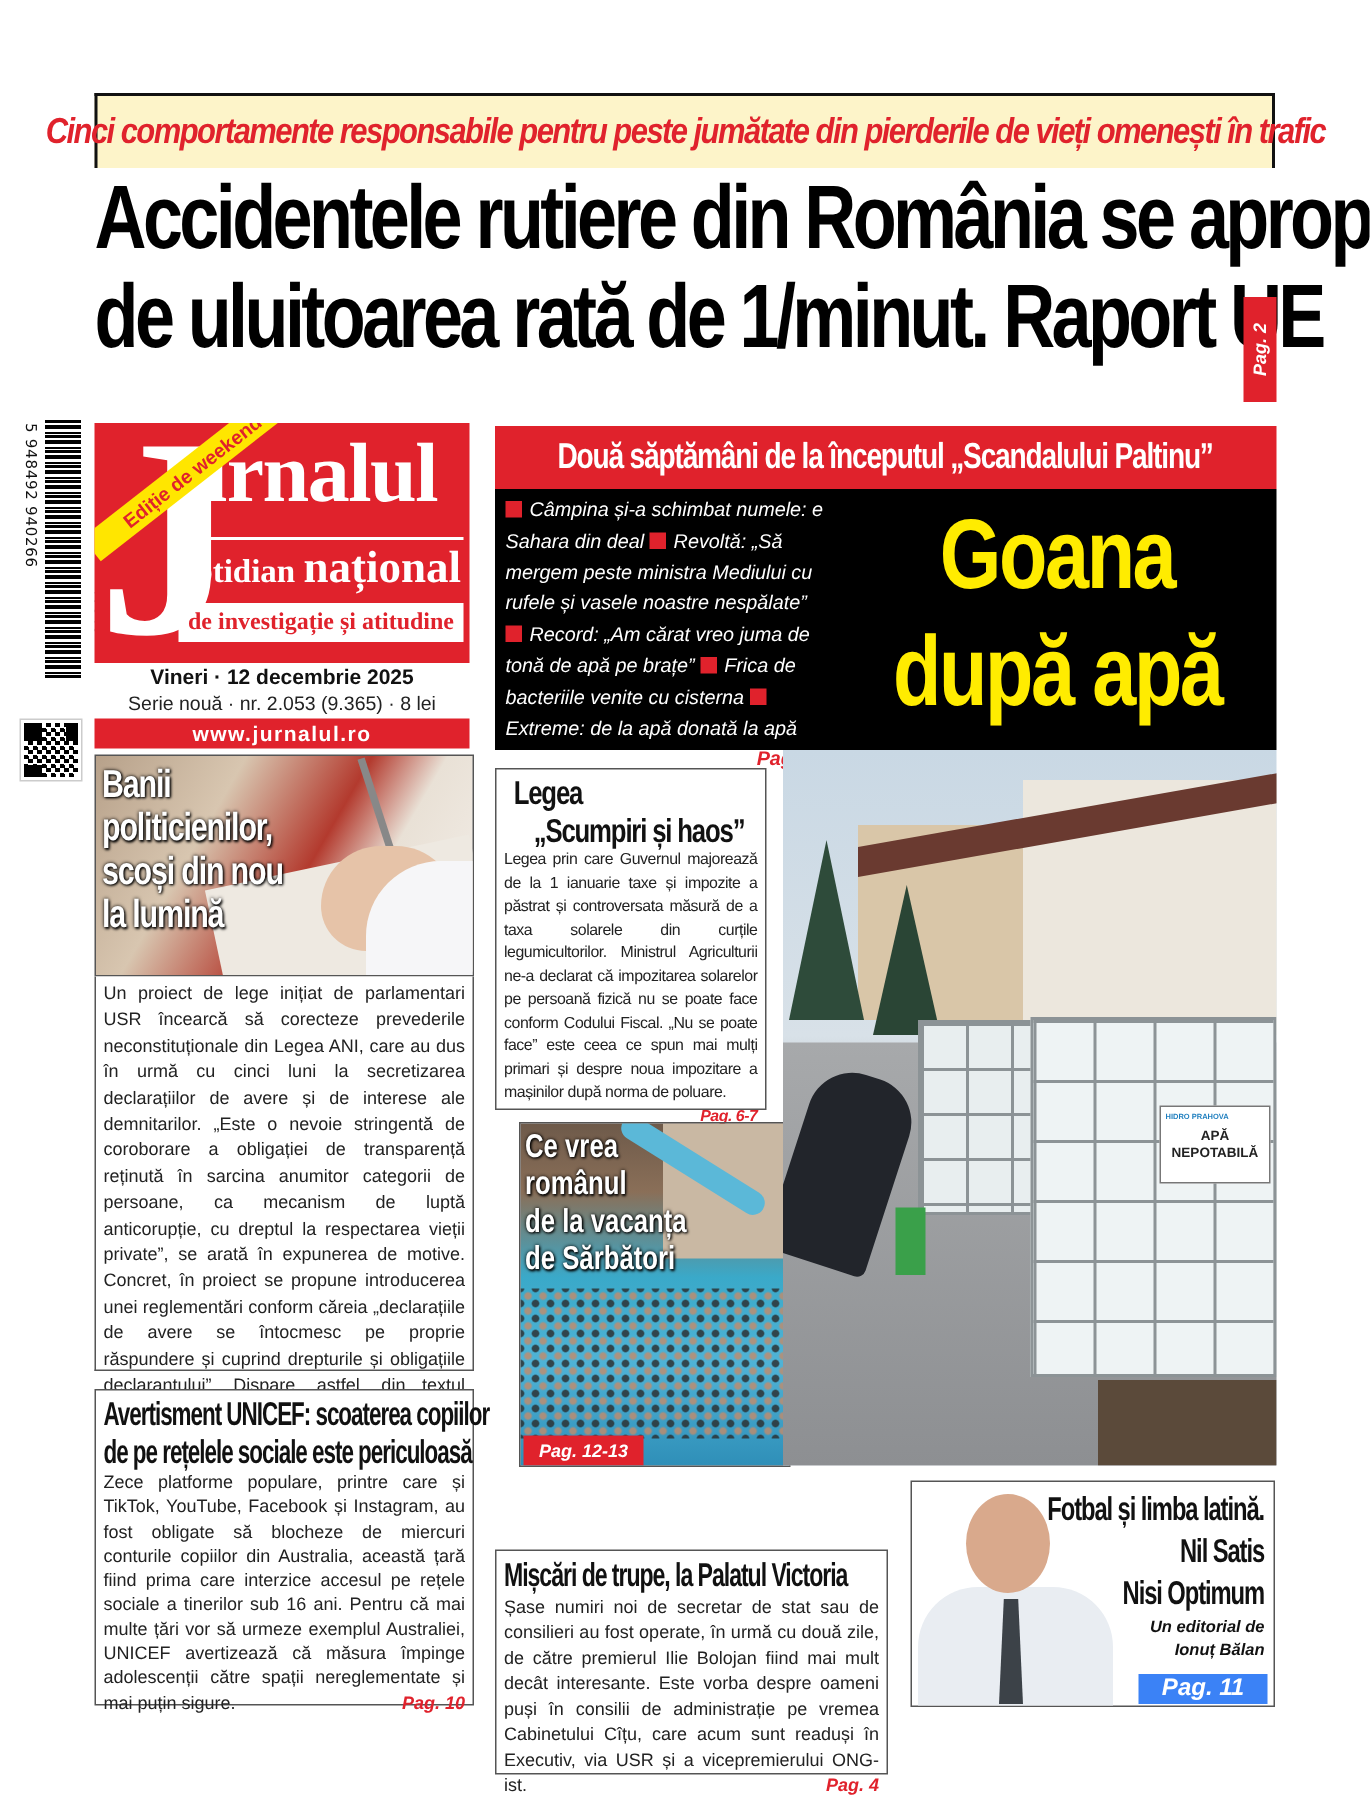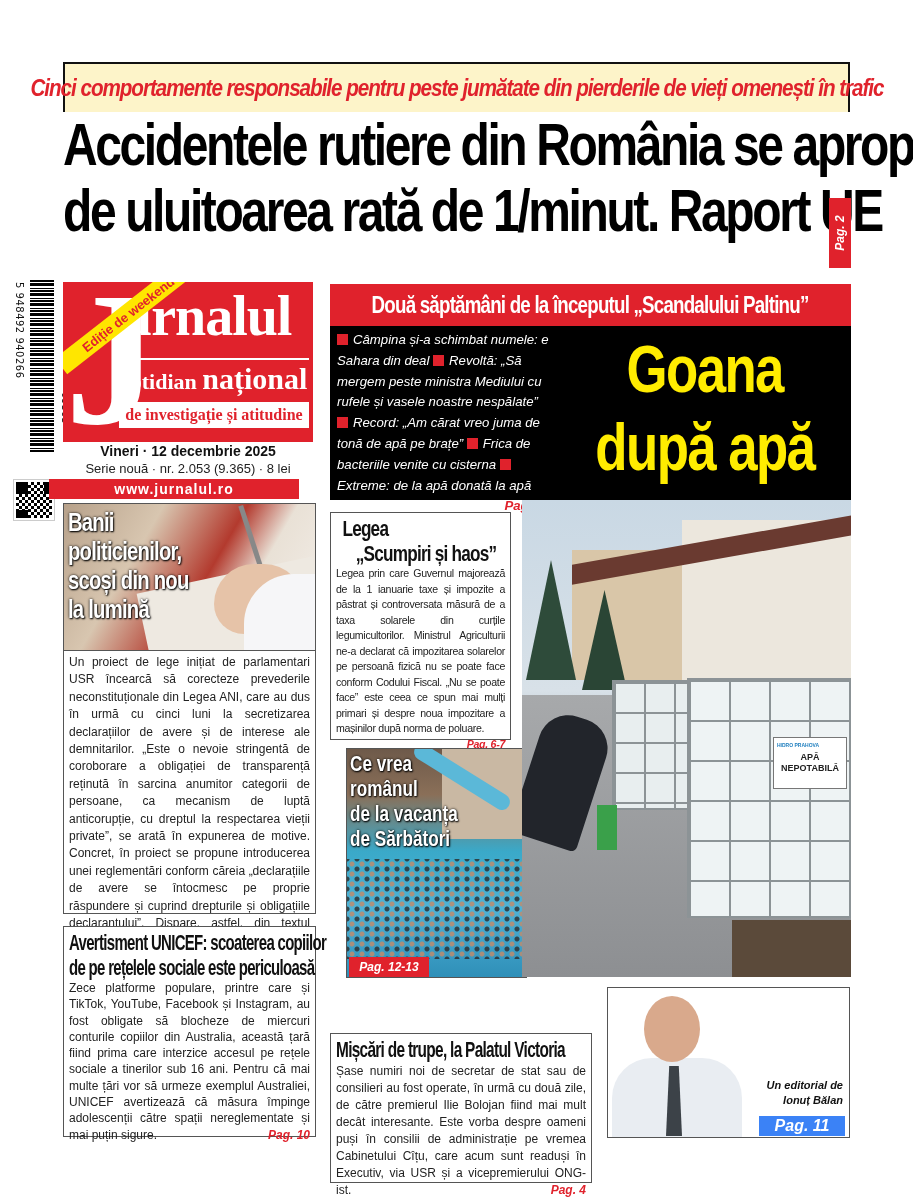--- a/index.html
+++ b/index.html
@@ -82,21 +82,21 @@
     display: flex; align-items: center; justify-content: center; white-space: nowrap;
   }
   .logo .ribbon {
     position: absolute; left: -20px; top: 22px; width: 170px; height: 20px; background: #ffe600;
     transform: rotate(-38deg); color: #e0222c; font-weight: bold; font-size: 13px;
     display: flex; align-items: center; justify-content: center;
   }
   .dateline { left: 63px; top: 443px; width: 250px; text-align: center; font-weight: bold; font-size: 14px; }
   .series { left: 63px; top: 461px; width: 250px; text-align: center; font-size: 13px; color: #222; }
   .website {
-    left: 49px; top: 479px; width: 250px; height: 20px; background: #e0222c; color: #fff;
+    left: 63px; top: 479px; width: 250px; height: 20px; background: #e0222c; color: #fff;
     font-weight: bold; font-size: 14px; text-align: center; line-height: 20px; letter-spacing: 1px;
   }
 
   
   .cover-head {
     left: 330px; top: 284px; width: 521px; height: 42px; background: #e0222c;
     display: flex; align-items: center; justify-content: center;
   }
   .cover-head span {
     color: #fff; font-weight: bold; font-size: 24px; white-space: nowrap; letter-spacing: -1px;
@@ -340,18 +340,23 @@
   <p class="para">
     <span>Șase numiri noi de secretar de stat sau de consilieri au fost operate, în urmă cu două zile, de către premierul Ilie Bolojan fiind mai mult decât interesante. Este vorba despre oameni puși în consilii de administrație pe vremea Cabinetului Cîțu, care acum sunt readuși în Executiv, via USR și a vicepremierului ONG-ist.</span>
     <span class="pagref">Pag. 4</span>
   </p>
 </div>
 
 <div class="abs editorial box">
   <div class="ed-photo-body"></div>
   <div class="ed-photo-head"></div>
   <div class="ed-photo-tie"></div>
+  <div class="ed-title">
+    <span>Fotbal și limba latină.</span>
+    <span>Nil Satis</span>
+    <span>Nisi Optimum</span>
+  </div>
   <div class="ed-author">
     <span>Un editorial de</span><br>
     <span>Ionuț Bălan</span>
   </div>
   <div class="ed-pag">Pag. 11</div>
 </div>
 
 </body></html>

